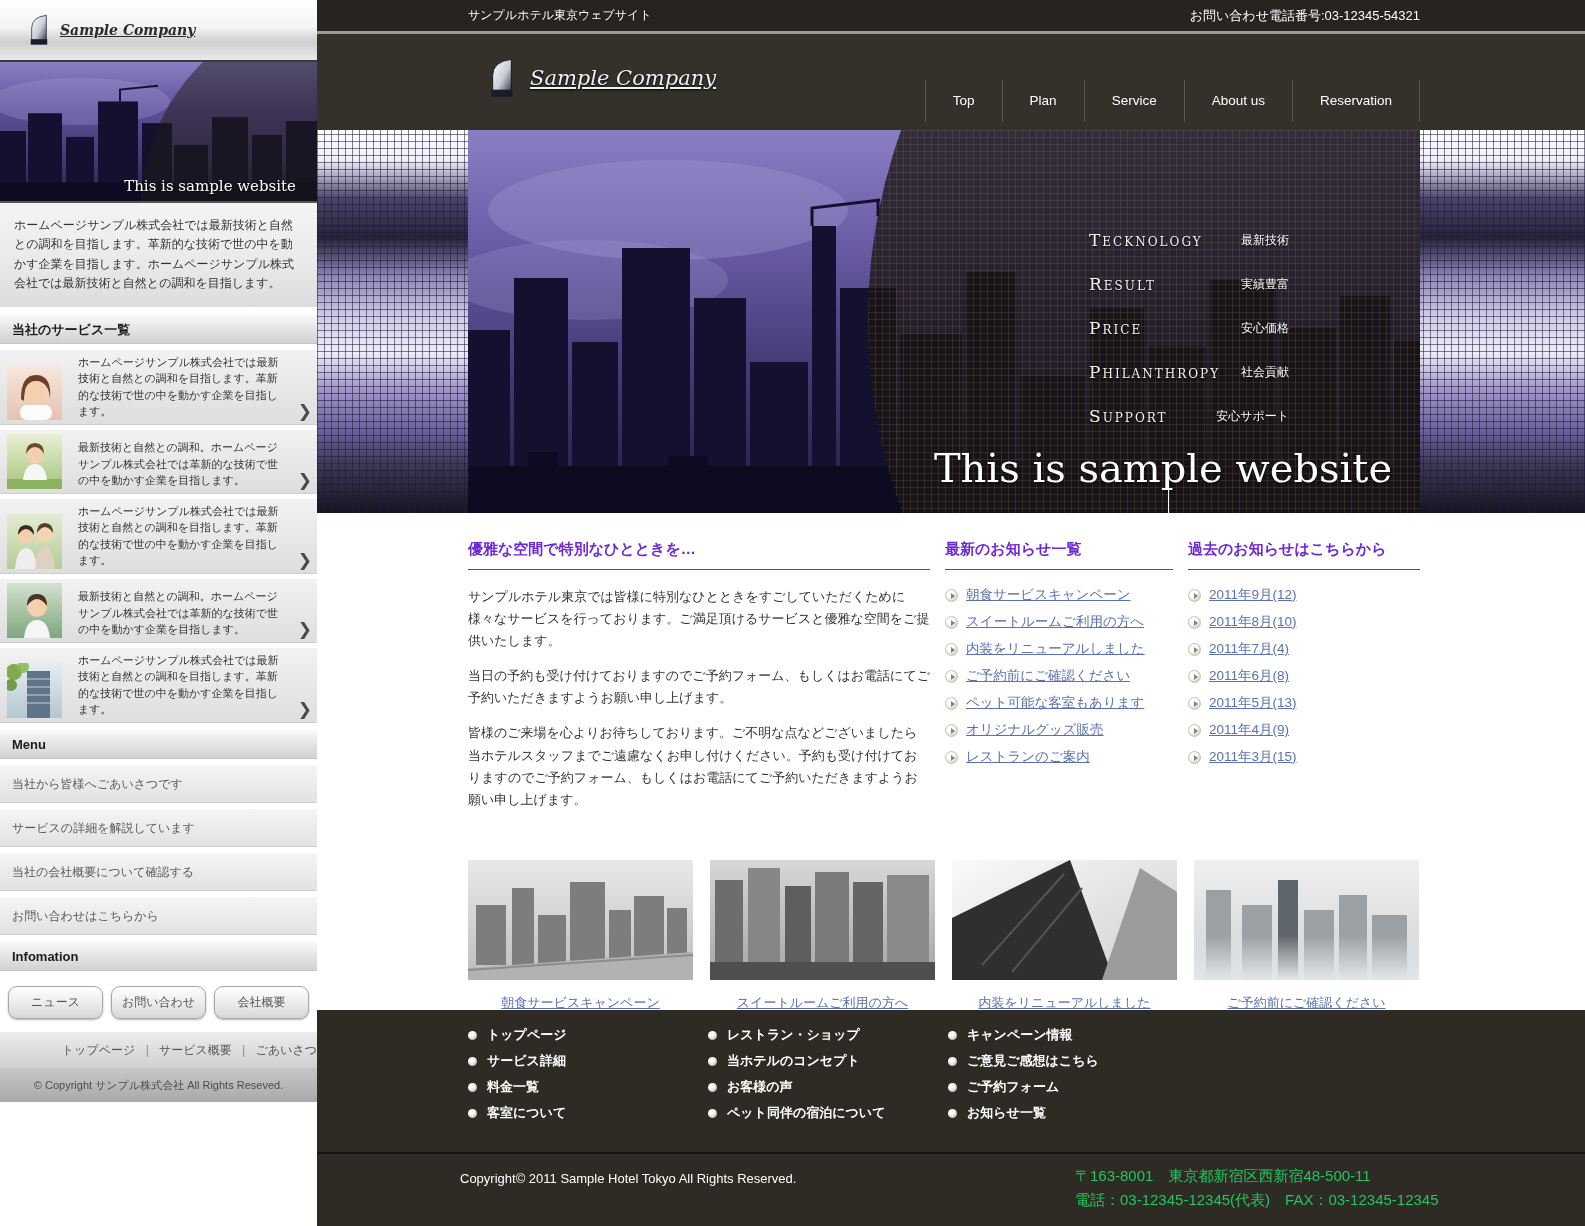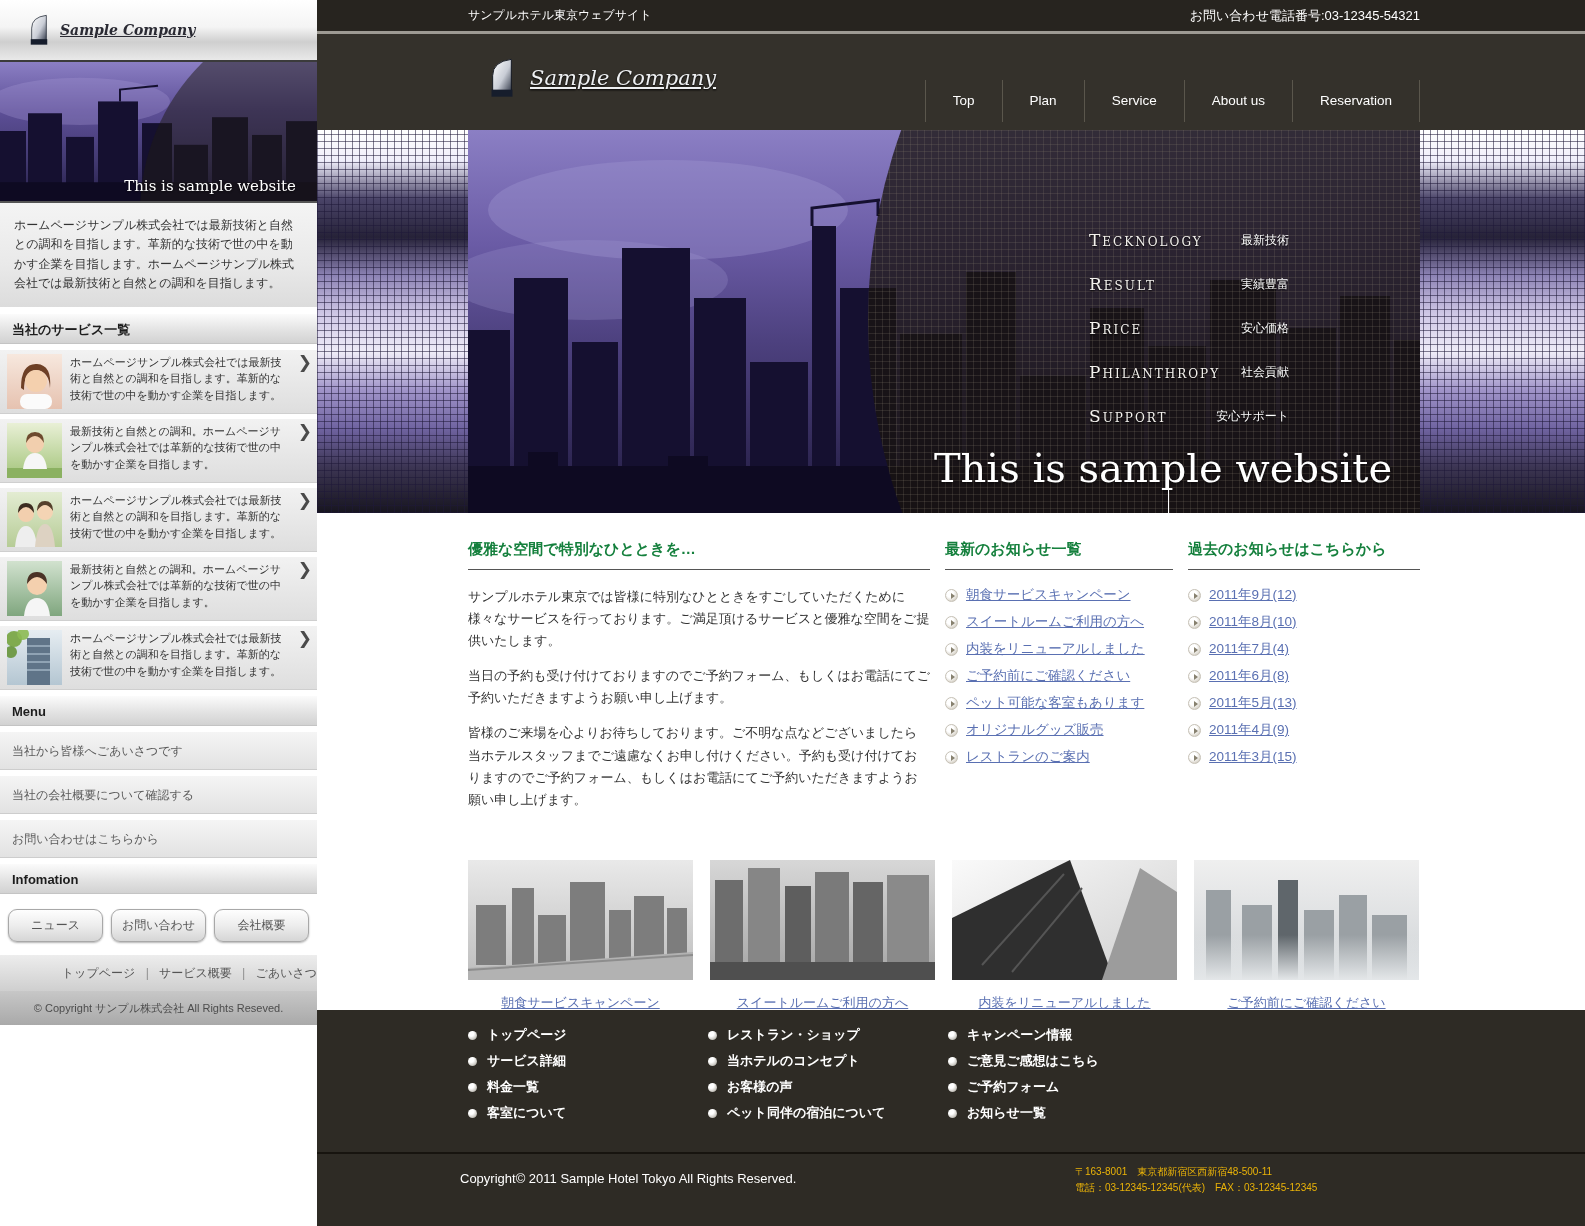--- a/index.html
+++ b/index.html
@@ -18,21 +18,21 @@
   .sb-hero svg { display:block; width:100%; height:100%; }
   .sb-hero-circle { position:absolute; left:140px; top:-60px; width:420px; height:420px; border-radius:50%;
                     background:rgba(30,25,20,0.5); }
   .sb-hero-caption { position:absolute; right:21px; bottom:6px; color:#fff; font-size:15px;
                      font-family:"DejaVu Serif",serif; text-shadow:0 1px 2px rgba(0,0,0,.6); }
   .sb-intro { margin-bottom:5px; padding:13px 14px; font-size:12px; line-height:1.62; color:#333;
               background:linear-gradient(180deg,#f4f4f4 0%,#e9e9e9 60%,#dcdcdc 100%); border-bottom:1px solid #fff; }
   .sb-heading { margin:5px 0 5px 0; height:31px; line-height:31px; padding-left:12px; font-size:13px; font-weight:bold;
                 color:#1d1d1d; background:linear-gradient(180deg,#fbfbfb 0%,#e3e3e3 55%,#d2d2d2 100%);
                 border-top:1px solid #fff; border-bottom:1px solid #c4c4c4; }
-  .sb-service { display:flex; align-items:flex-start; gap:8px; padding:4px 5px 4px 7px; margin-bottom:4px;
+  .sb-service { display:flex; align-items:flex-end; gap:16px; padding:4px 5px 4px 7px; margin-bottom:4px;
                 background:linear-gradient(180deg,#f2f2f2,#dedede); border-top:1px solid #fff; border-bottom:1px solid #cfcfcf; }
   .sb-service svg { flex:0 0 55px; width:55px; height:55px; display:block; }
   .sb-service p { flex:1; font-size:11px; line-height:1.5; color:#333; }
   .sb-chevron { flex:0 0 14px; color:#4a4a4a; font-size:17px; font-weight:bold; line-height:1; }
   .sb-menu-item { display:block; height:39px; line-height:39px; padding-left:12px; margin-bottom:5px; font-size:12px;
                   color:#5a5a5a; background:linear-gradient(180deg,#f5f5f5,#e2e2e2); border-top:1px solid #fff;
                   border-bottom:1px solid #cdcdcd; }
   .sb-buttons { display:flex; gap:8px; padding:10px 8px 12px 8px; }
   .sb-btn { flex:1; height:33px; line-height:31px; text-align:center; font-size:12px; color:#555;
             border:1px solid #a8a8a8; border-radius:9px; background:linear-gradient(180deg,#fefefe 0%,#ededed 50%,#d6d6d6 100%);
@@ -82,21 +82,21 @@
   .hero-caption { position:absolute; left:438px; right:0; bottom:22px; text-align:center;
                   font-family:"DejaVu Serif",serif; font-size:40px; color:#fff; text-shadow:0 1px 3px rgba(0,0,0,.7); }
   .hero-vline { position:absolute; left:700px; bottom:0; width:1px; height:34px; background:#fff; }
 
   
   .content { height:497px; background:#fff; }
   .content-cols { display:flex; padding-top:27px; }
   .col-main { width:462px; margin-right:15px; }
   .col-news { width:228px; margin-right:15px; }
   .col-archive { width:232px; }
-  .col-heading { font-size:15px; font-weight:bold; color:#15803d; padding-bottom:10px; border-bottom:1px solid #555;
+  .col-heading { font-size:15px; font-weight:bold; color:#6d28d9; padding-bottom:10px; border-bottom:1px solid #555;
                  margin-bottom:16px; }
   .col-main p { font-size:13px; line-height:1.7; color:#333; margin-bottom:13px; }
   .link-list li { display:flex; align-items:center; gap:8px; margin-bottom:9px; }
   .bullet { position:relative; width:13px; height:13px; border-radius:50%; flex:0 0 13px;
             background:radial-gradient(circle at 38% 35%, #ffffff 35%, #ddd9d0 70%, #b7b1a5 100%);
             border:1px solid #c6c1b6; }
   .bullet::after { content:""; position:absolute; left:5px; top:3px; width:0; height:0;
                    border-left:4px solid #87816f; border-top:3.5px solid transparent; border-bottom:3.5px solid transparent; }
   .link-list a { color:#5a70b2; font-size:13.5px; text-decoration:underline; }
 
@@ -110,21 +110,21 @@
   .footer-cols { display:flex; padding-top:16px; }
   .footer-col { width:240px; }
   .footer-col:nth-child(3) { width:232px; }
   .footer-col li { display:flex; align-items:center; gap:10px; margin-bottom:8px; }
   .fbullet { width:9px; height:9px; border-radius:50%; flex:0 0 9px;
              background:radial-gradient(circle at 35% 30%, #ffffff 30%, #d6d4cf 60%, #8f8c84 100%); }
   .footer-col a { color:#fff; font-size:13px; font-weight:bold; }
 
   .bottombar { position:relative; height:74px; background:#2e2b25; border-top:2px solid #17140f; }
   .bb-copy { position:absolute; left:143px; top:17px; color:#fff; font-size:13px; }
-  .bb-addr { position:absolute; left:758px; top:10px; color:#eab308; font-size:10px; line-height:1.6; }
+  .bb-addr { position:absolute; left:758px; top:10px; color:#22c55e; font-size:15px; line-height:1.6; }
 </style>
 </head>
 <body>
 
 <div class="page">
 
   <aside class="sidebar">
     <div class="sb-logo">
       <svg width="22" height="32" viewBox="0 0 24 34">
         <defs>
@@ -263,20 +263,21 @@
         <circle cx="7" cy="9" r="8" fill="#76a43e" opacity="0.9"></circle>
           <circle cx="16" cy="4" r="6" fill="#8cba52" opacity="0.9"></circle>
         <circle cx="4" cy="22" r="6" fill="#67953a" opacity="0.9"></circle>
       </svg>
       <p>ホームページサンプル株式会社では最新技術と自然との調和を目指します。革新的な技術で世の中を動かす企業を目指します。</p>
       <span class="sb-chevron">❯</span>
     </div>
 
     <div class="sb-heading">Menu</div>
     <a class="sb-menu-item">当社から皆様へごあいさつです</a>
+    <a class="sb-menu-item">サービスの詳細を解説しています</a>
     <a class="sb-menu-item">当社の会社概要について確認する</a>
     <a class="sb-menu-item">お問い合わせはこちらから</a>
 
     <div class="sb-heading">Infomation</div>
     <div class="sb-buttons">
       <button class="sb-btn">ニュース</button>
       <button class="sb-btn">お問い合わせ</button>
       <button class="sb-btn">会社概要</button>
     </div>
 

